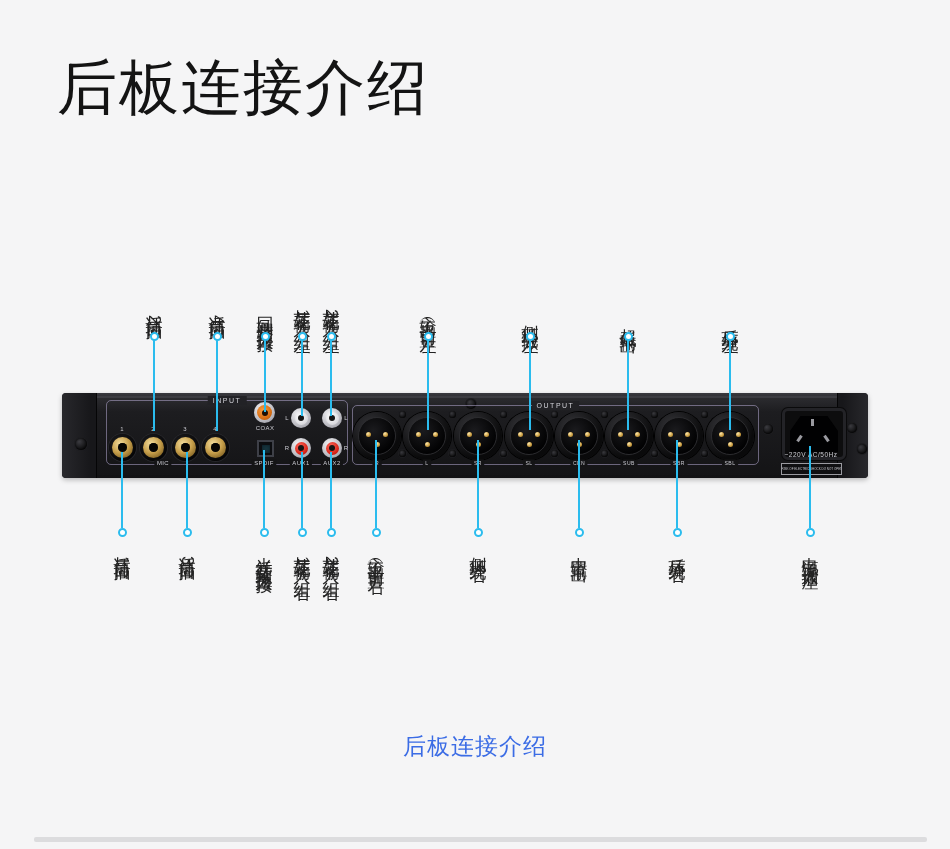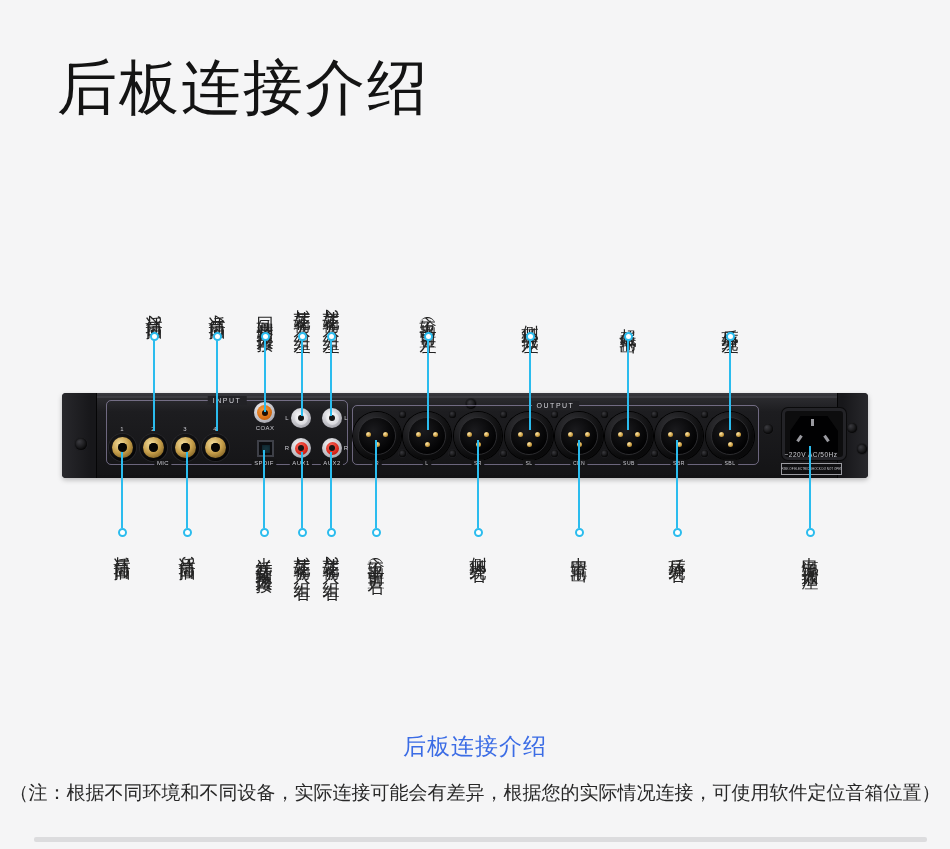--- a/index.html
+++ b/index.html
@@ -313,16 +313,15 @@
     </div>
     <span class="volt">~220V AC/50Hz</span>
     <div class="warn">
 
       <span class="wtxt">RISK OF ELECTRIC SHOCK DO NOT OPEN</span>
 
     </div>
   </div>
 
   <div class="refnote">后板连接介绍</div>
-  <div class="disclaimer">（注：根据不同环境和不同设备，实际连接可能会有差异，根据您的实际情况连接，可使用软件定位音箱位置）</div>
   <div class="divider"></div>
 
 </div>
 
 </body></html>

